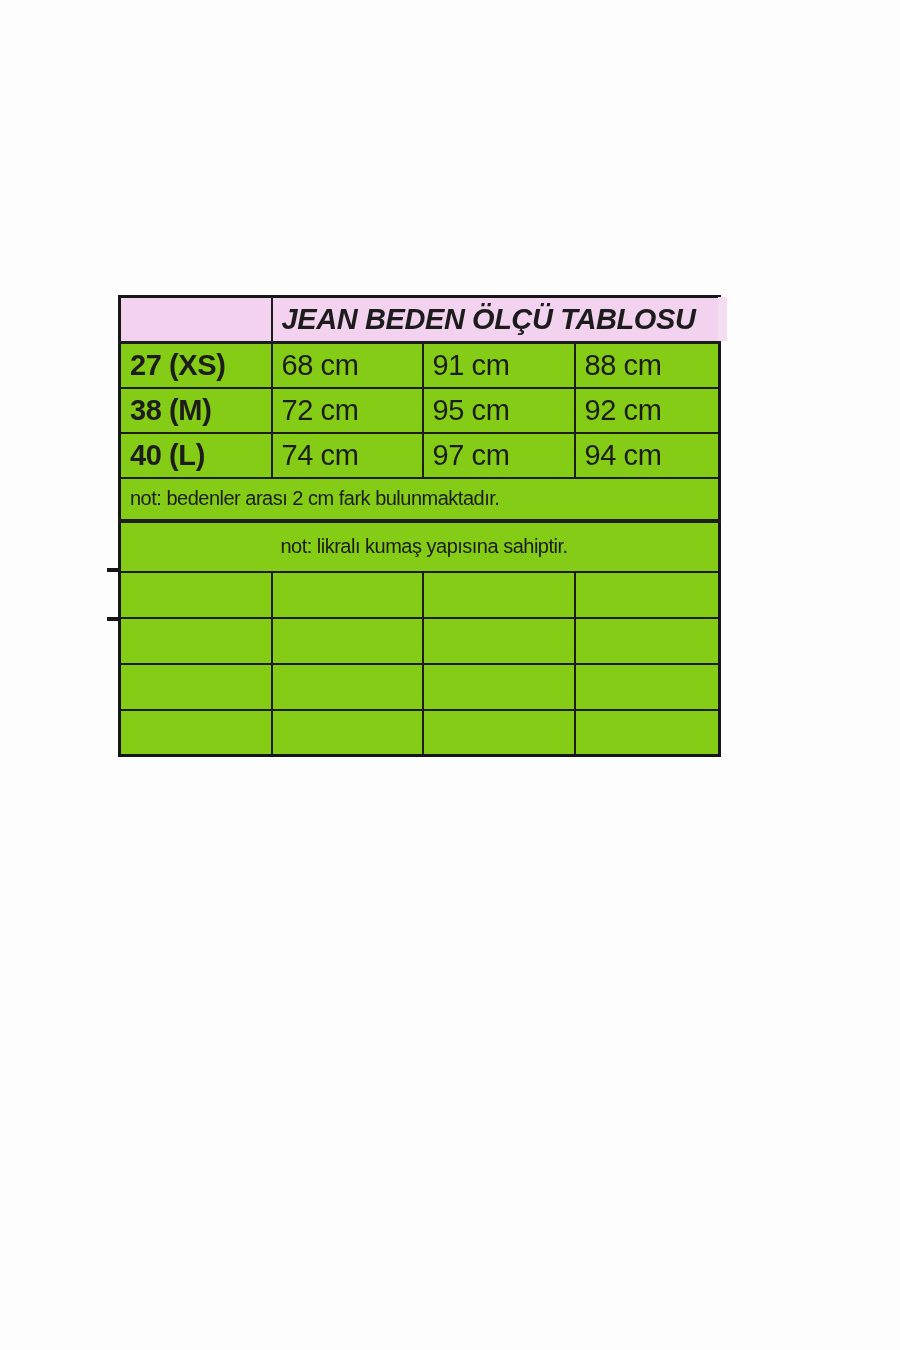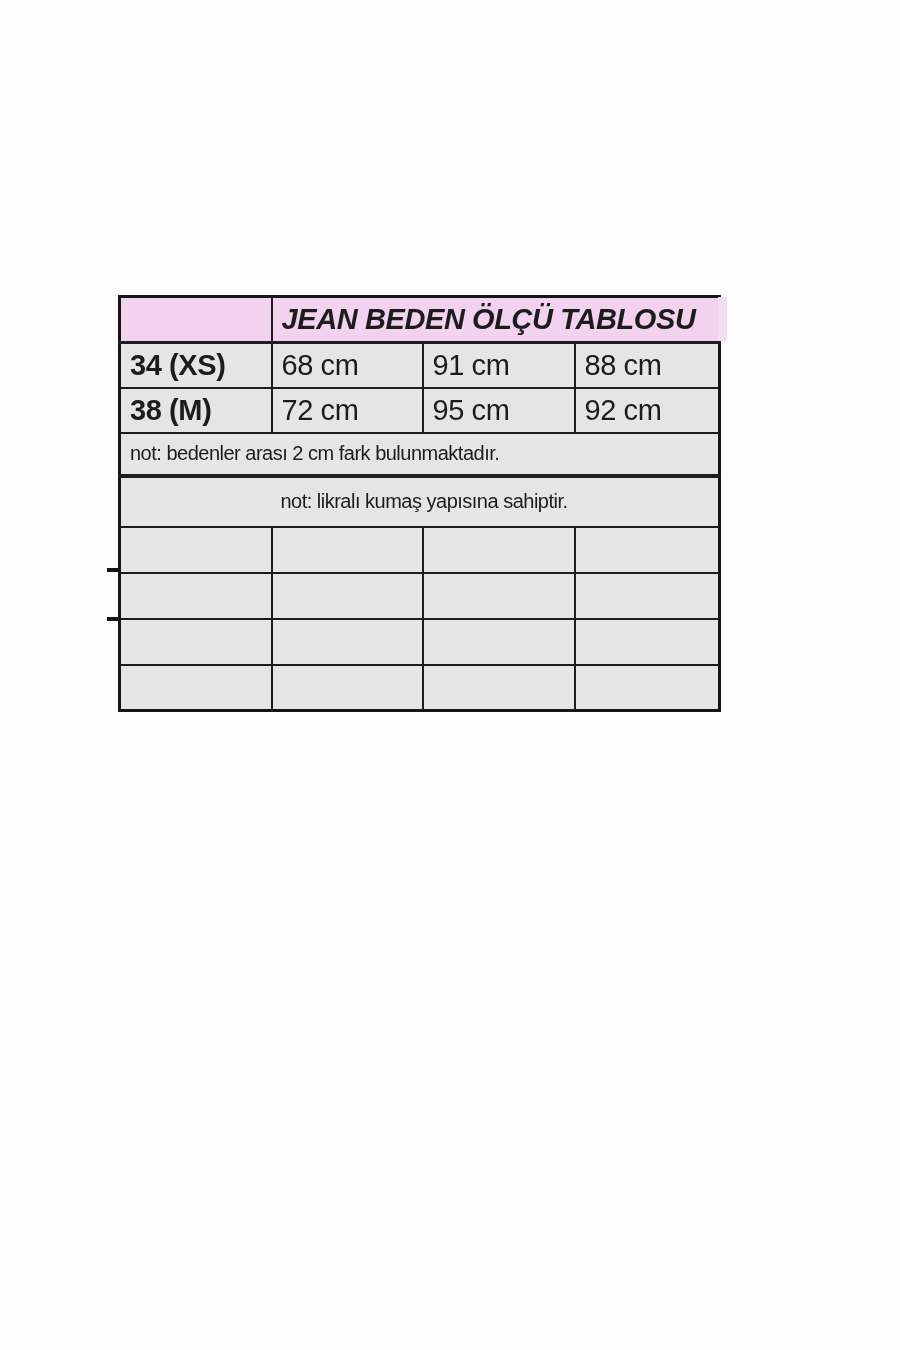--- a/index.html
+++ b/index.html
@@ -20,21 +20,21 @@
     position: absolute;
     left: 118px;
     top: 295px;
     width: 600px;
   }
   table.size-chart {
     width: 600px;
     border-collapse: collapse;
     table-layout: fixed;
     border: 3px solid #161616;
-    background: #e5e5e5;
+    background: #84cc16;
   }
   table.size-chart td {
     border: 2px solid #1d1d1d;
     padding: 0 0 0 9px;
     font-size: 29px;
     letter-spacing: -0.4px;
     white-space: nowrap;
     overflow: hidden;
     vertical-align: middle;
   }
@@ -103,30 +103,36 @@
       </colgroup>
 
       <tbody>
           <tr class="row-title">
         <td></td>
         <td class="title-cell" colspan="3">JEAN BEDEN ÖLÇÜ TABLOSU</td>
       </tr>
 
 
       <tr class="row-data">
-        <td class="size-cell">34 (XS)</td>
+        <td class="size-cell">27 (XS)</td>
         <td>68 cm</td>
         <td>91 cm</td>
         <td>88 cm</td>
       </tr>
       <tr class="row-data">
         <td class="size-cell">38 (M)</td>
         <td>72 cm</td>
         <td>95 cm</td>
         <td>92 cm</td>
+      </tr>
+      <tr class="row-data">
+        <td class="size-cell">40 (L)</td>
+        <td>74 cm</td>
+        <td>97 cm</td>
+        <td>94 cm</td>
       </tr>
 
       <tr class="row-note">
         <td colspan="4">not: bedenler arası 2 cm fark bulunmaktadır.</td>
       </tr>
       <tr class="row-note row-note-3">
         <td colspan="4">not: likralı  kumaş yapısına sahiptir.</td>
       </tr>
 
       <tr class="row-empty">

